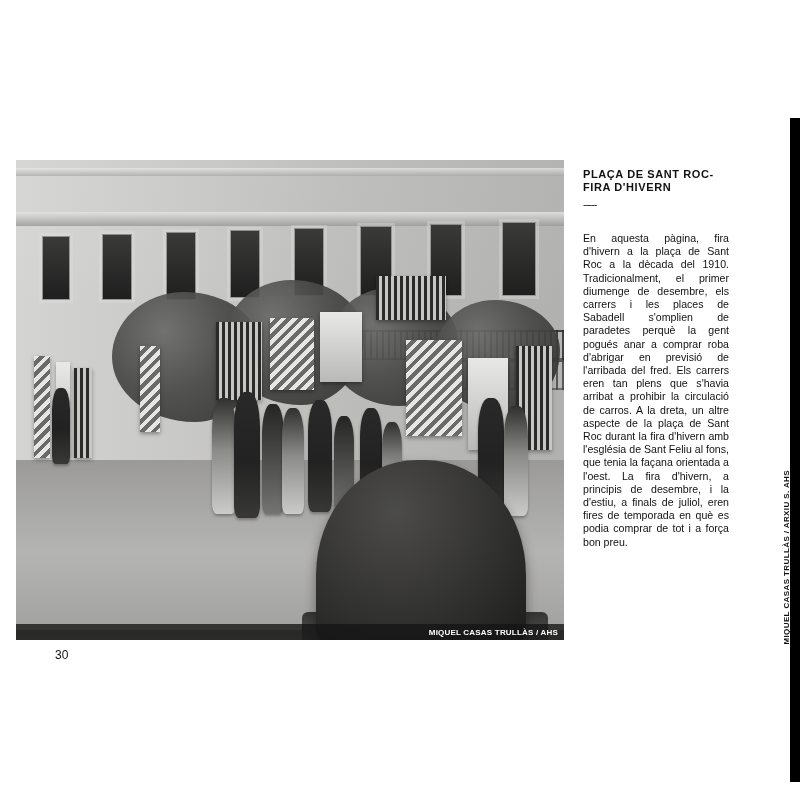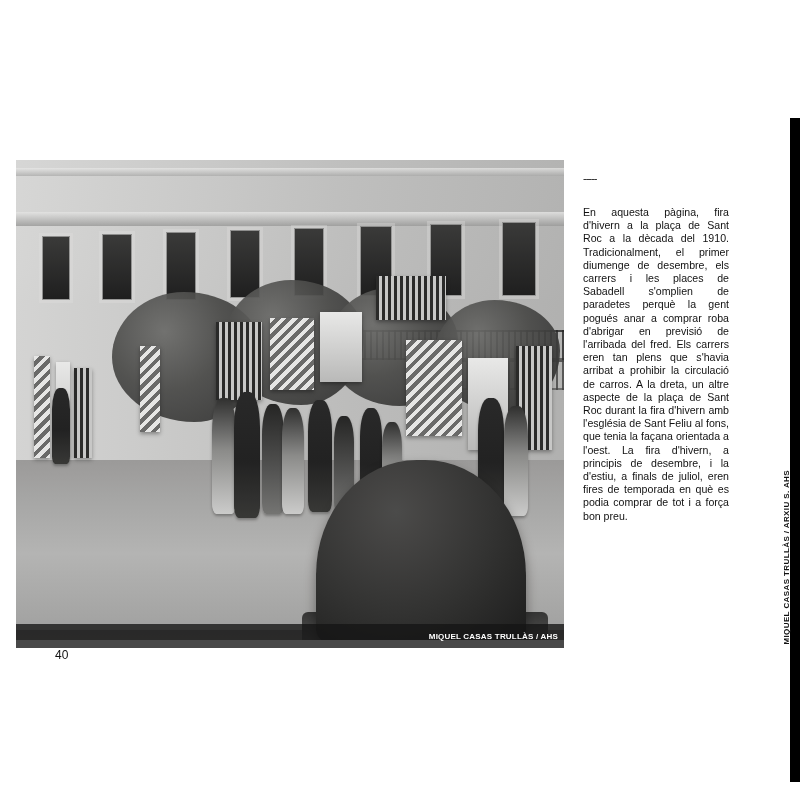--- a/index.html
+++ b/index.html
@@ -149,21 +149,21 @@
     width: 548px; height: 110px;
     background: linear-gradient(to bottom, rgba(60,58,52,.45), rgba(150,147,138,.1));
   }
 
   
   .credit-bar {
     position: absolute;
     left: 16px;
     top: 624px;
     width: 548px;
-    height: 24px;
+    height: 16px;
     background: rgba(20,20,20,.78);
     display: flex;
     align-items: center;
     justify-content: flex-end;
     padding-right: 6px;
     box-sizing: border-box;
   }
   .credit-text {
     color: #ffffff;
     font-size: 8px;
@@ -287,22 +287,24 @@
       <div class="ground-shadow"></div>
       <div class="haystack-base"></div>
       <div class="haystack"></div>
     </div>
   </div>
 
   <div class="credit-bar">
     <span class="credit-text">MIQUEL CASAS TRULLÀS / AHS</span>
   </div>
 
-  <div class="page-number">40</div>
+  <div class="page-number">30</div>
 
   <div class="textcol">
+    <div class="caption-title">PLAÇA DE SANT ROC-
+FIRA D'HIVERN</div>
     <div class="rule">-----</div>
     <div class="caption-body">En aquesta pàgina, fira d'hivern a la plaça de Sant Roc a la dècada del 1910. Tradicionalment, el primer diumenge de desembre, els carrers i les places de Sabadell s'omplien de paradetes perquè la gent pogués anar a comprar roba d'abrigar en previsió de l'arribada del fred. Els carrers eren tan plens que s'havia arribat a prohibir la circulació de carros. A la dreta, un altre aspecte de la plaça de Sant Roc durant la fira d'hivern amb l'església de Sant Feliu al fons, que tenia la façana orientada a l'oest. La fira d'hivern, a principis de desembre, i la d'estiu, a finals de juliol, eren fires de temporada en què es podia comprar de tot i a força bon preu.</div>
   </div>
 
   <div class="side-text">MIQUEL CASAS TRULLÀS / ARXIU S. AHS</div>
 
 </div>
 
 </body></html>

